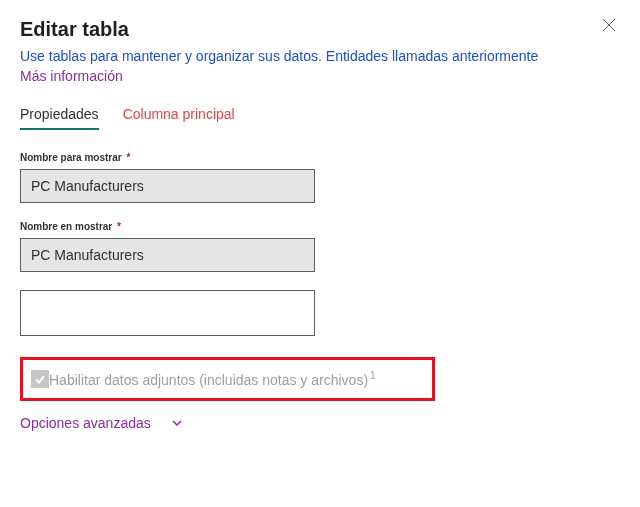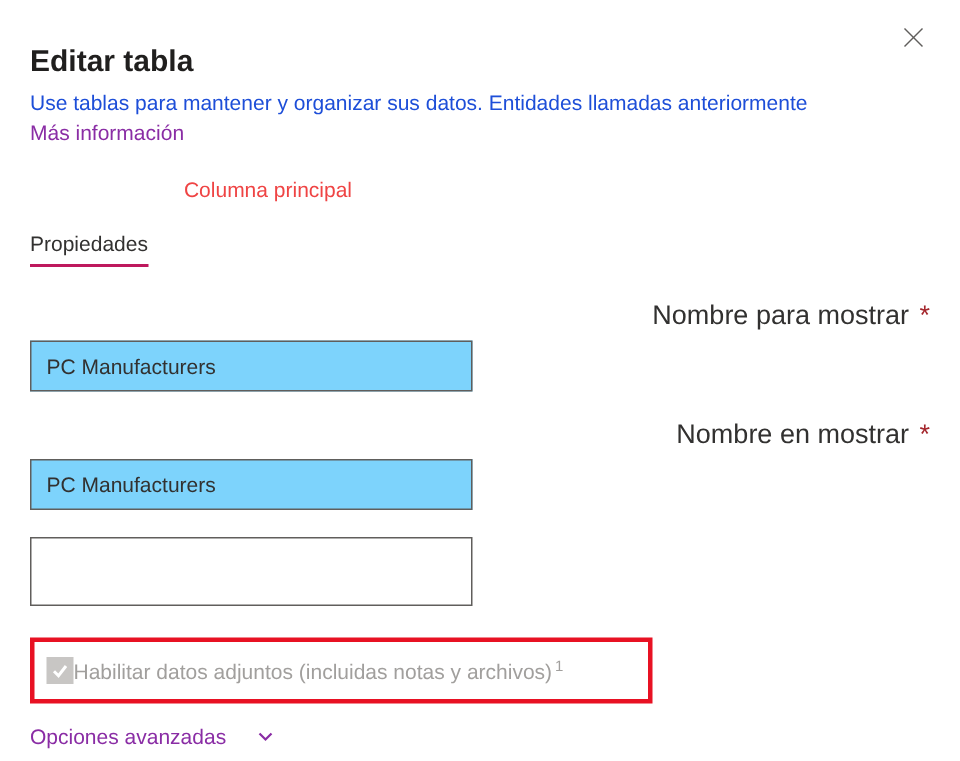--- a/index.html
+++ b/index.html
@@ -6,21 +6,21 @@
     body {
       font-family: "Segoe UI", Arial, sans-serif;
       font-size: 14px;
       color: #323130;
       background: #fff;
       width: 640px;
       height: 507px;
       padding: 18px 20px;
       position: relative;
     }
-    .header { margin-bottom: 8px; margin-top: 12px; }
+    .header { margin-bottom: 8px; }
     .title {
       font-size: 20px;
       font-weight: 600;
       color: #201f1e;
       margin-bottom: 6px;
     }
     .subtitle {
       font-size: 14px;
       color: #1d4ed8;
       line-height: 1.35;
@@ -49,43 +49,41 @@
     }
     .tab {
       padding-bottom: 6px;
       font-size: 14px;
       color: #ef4444;
       cursor: pointer;
     }
     .tab.active {
       color: #323130;
       font-weight: 400;
-      border-bottom: 2px solid #be185d;
-      margin-top: 36px;
+      border-bottom: 2px solid #0f766e;
     }
     .form { margin-top: 22px; }
     .field { margin-bottom: 18px; }
     .label {
-      font-size: 18px;
-      font-weight: 400;
+      font-size: 10px;
+      font-weight: 700;
       color: #323130;
       margin-bottom: 6px;
       display: block;
-      text-align: right;
     }
     .required { color: #a4262c; margin-left: 2px; }
     .input {
       width: 295px;
       height: 34px;
       padding: 13px 10px;
       border: 1px solid #605e5c;
       font-size: 14px;
       font-family: inherit;
       color: #323130;
-      background: #7dd3fc;
+      background: #e5e5e5;
     }
     .textarea {
       width: 295px;
       height: 46px;
       padding: 6px 10px;
       border: 1px solid #605e5c;
       font-family: inherit;
       font-size: 14px;
       resize: none;
     }

